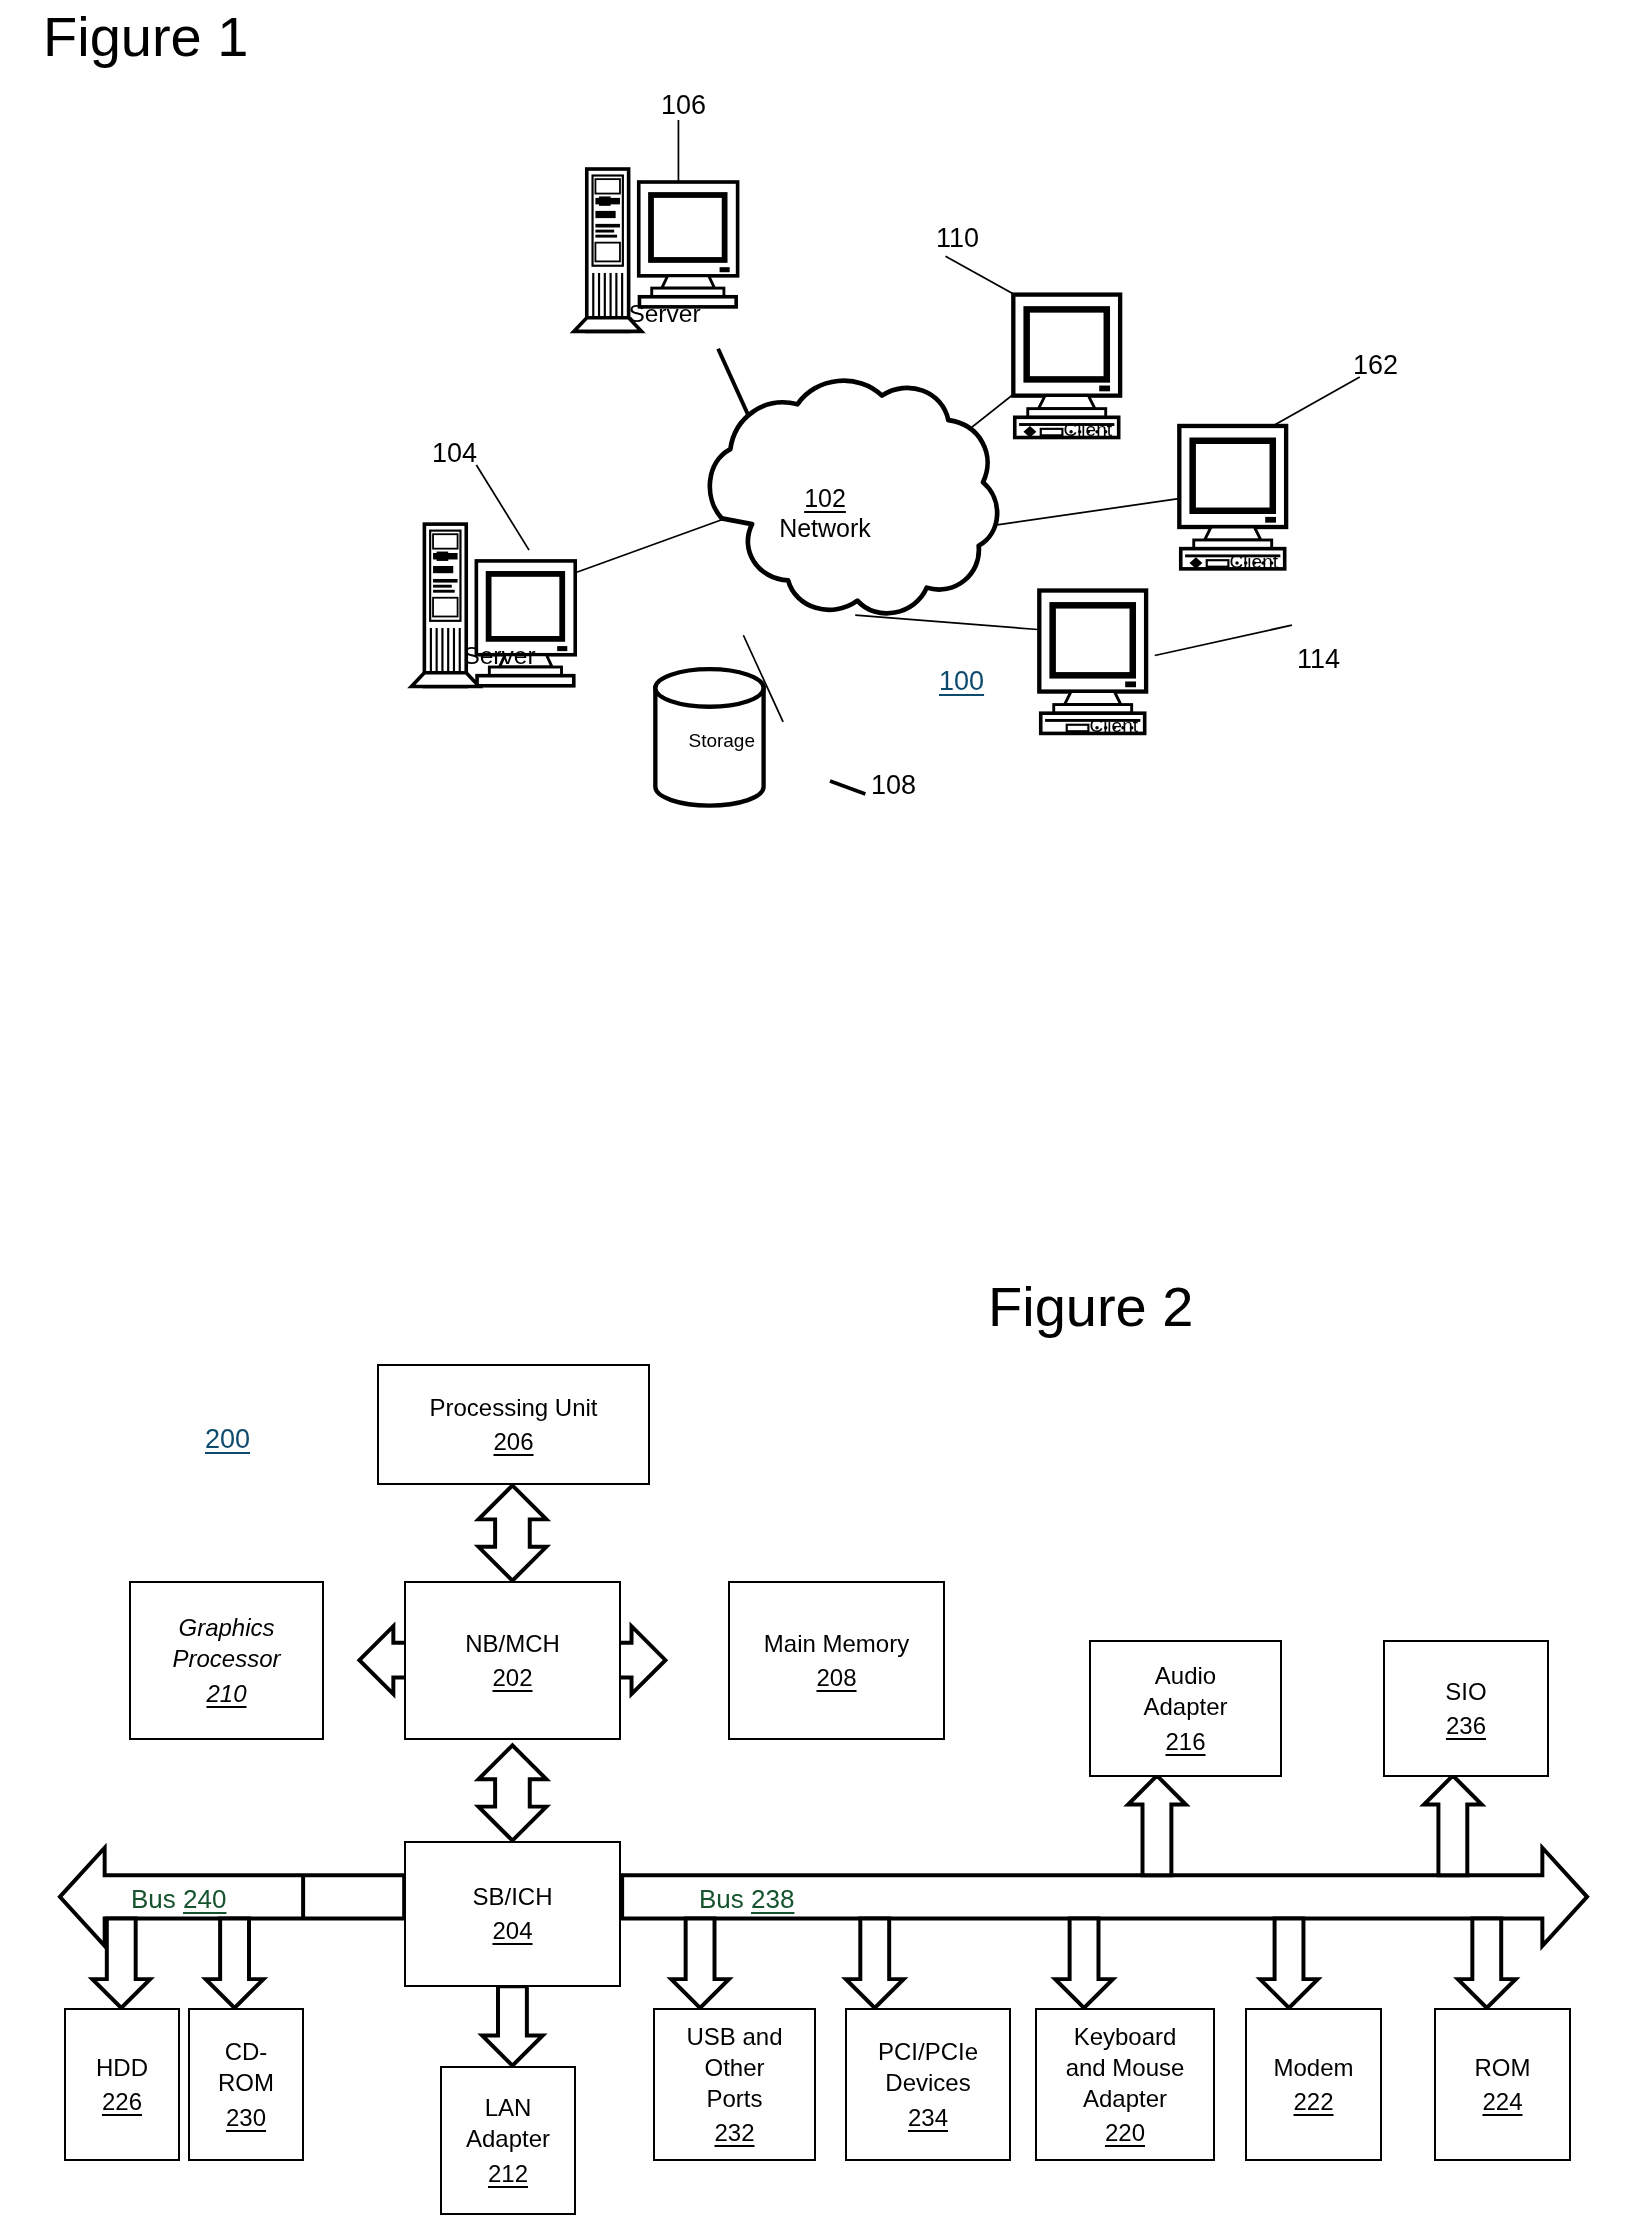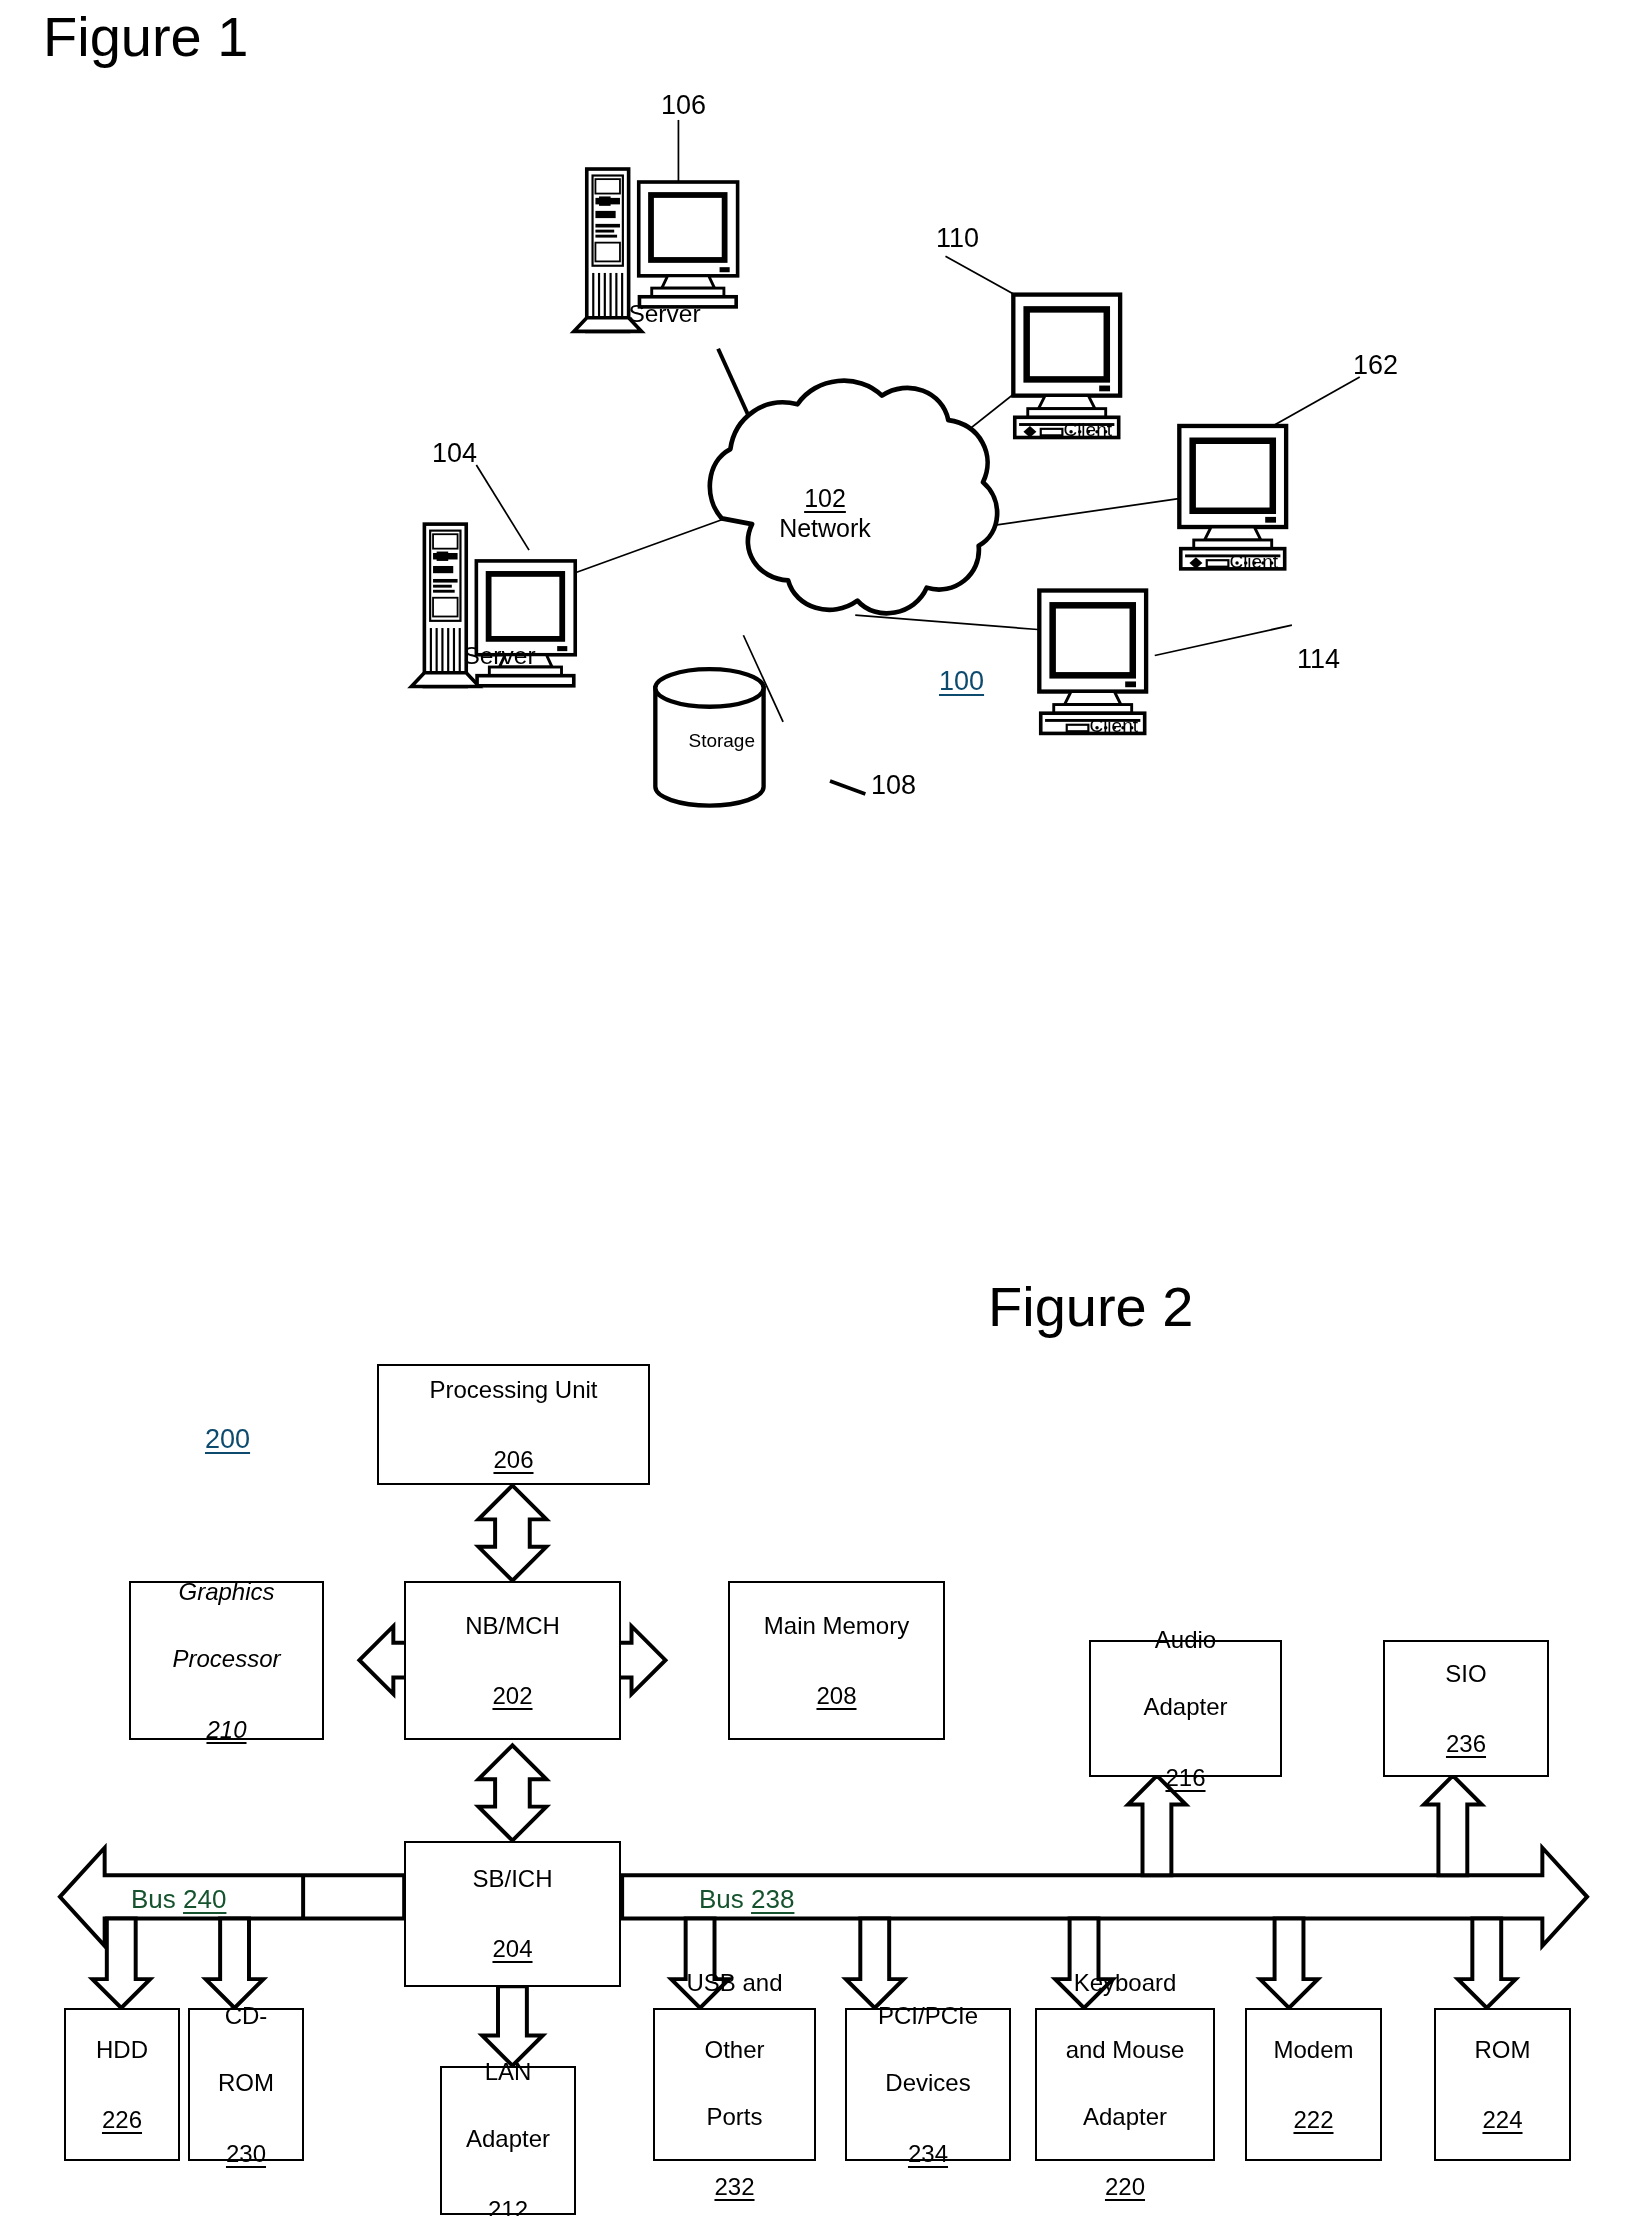--- a/index.html
+++ b/index.html
@@ -88,21 +88,20 @@
     display: flex;
     flex-direction: column;
     align-items: center;
     justify-content: center;
     font-family: "Liberation Sans", sans-serif;
     font-size: 24px;
     line-height: 1.30;
     color: #000;
     text-align: center;
     padding: 2.9px 2.2px;
-    gap: 36px;
   }
   .box .lbl { display: block; }
   .box .num {
     display: block;
     text-decoration: underline;
     text-underline-offset: 4.3px;
     margin-top: 2.9px;
   }
   .bus-label {
     position: absolute;

